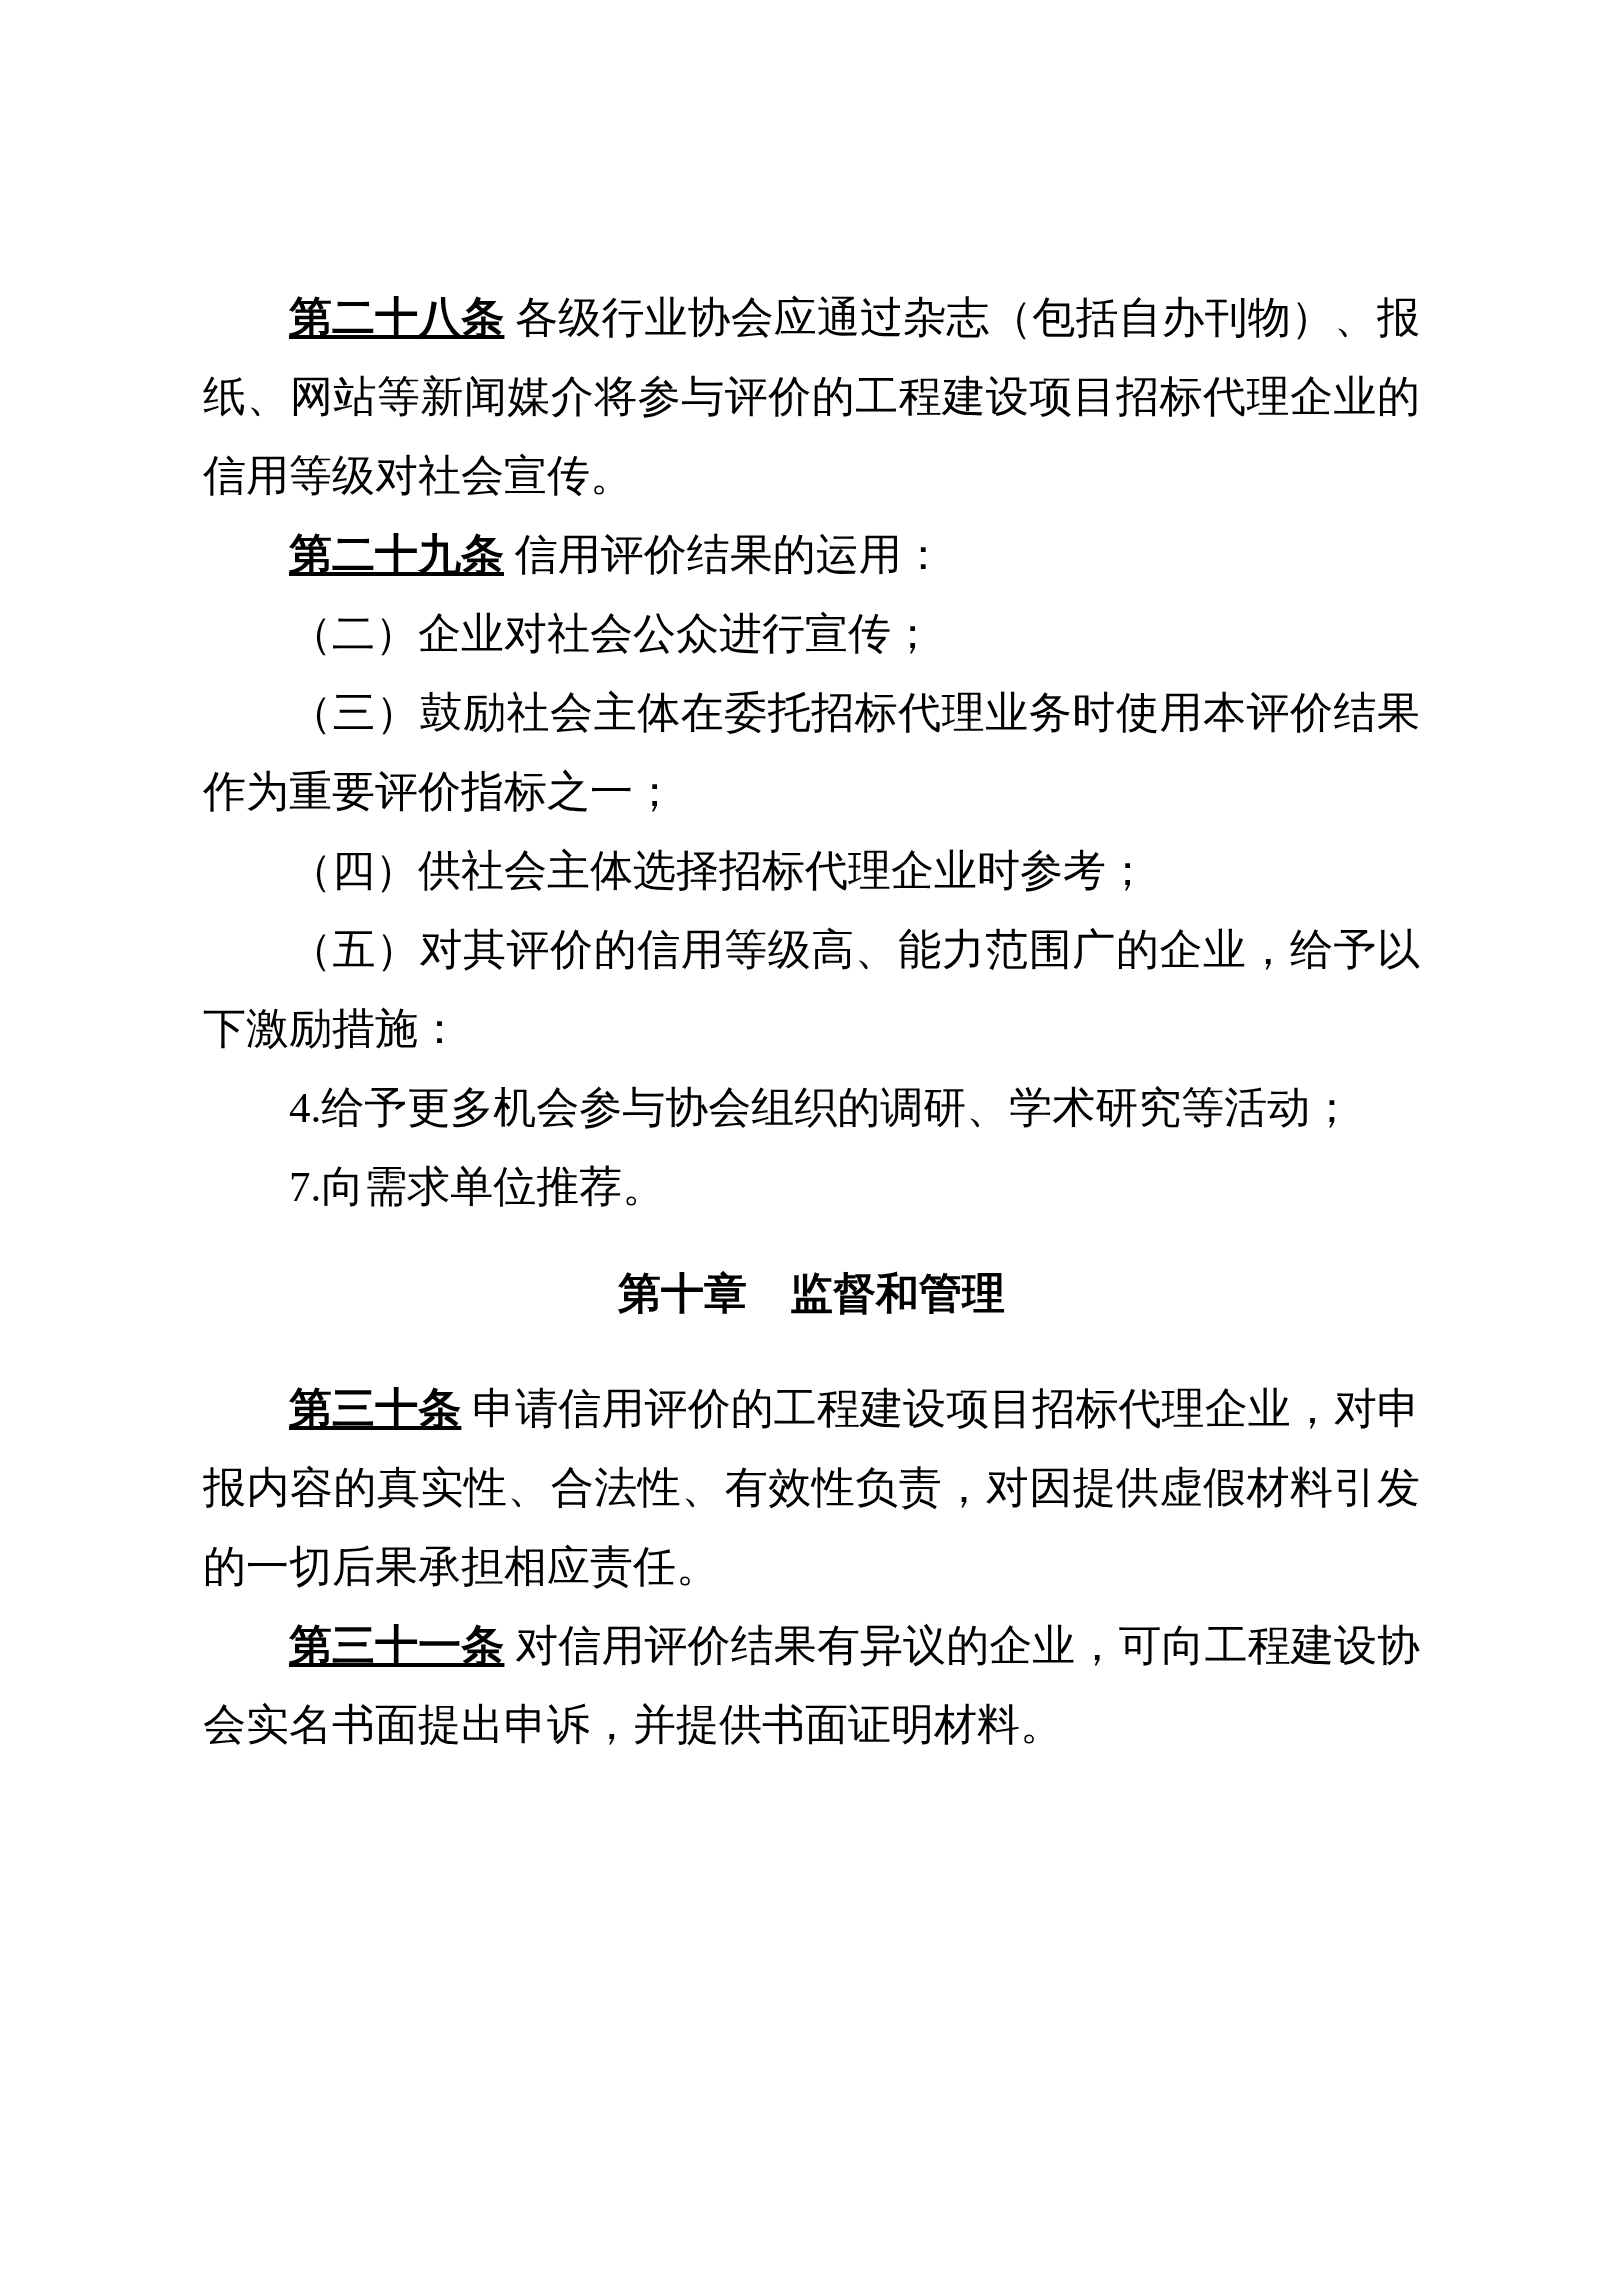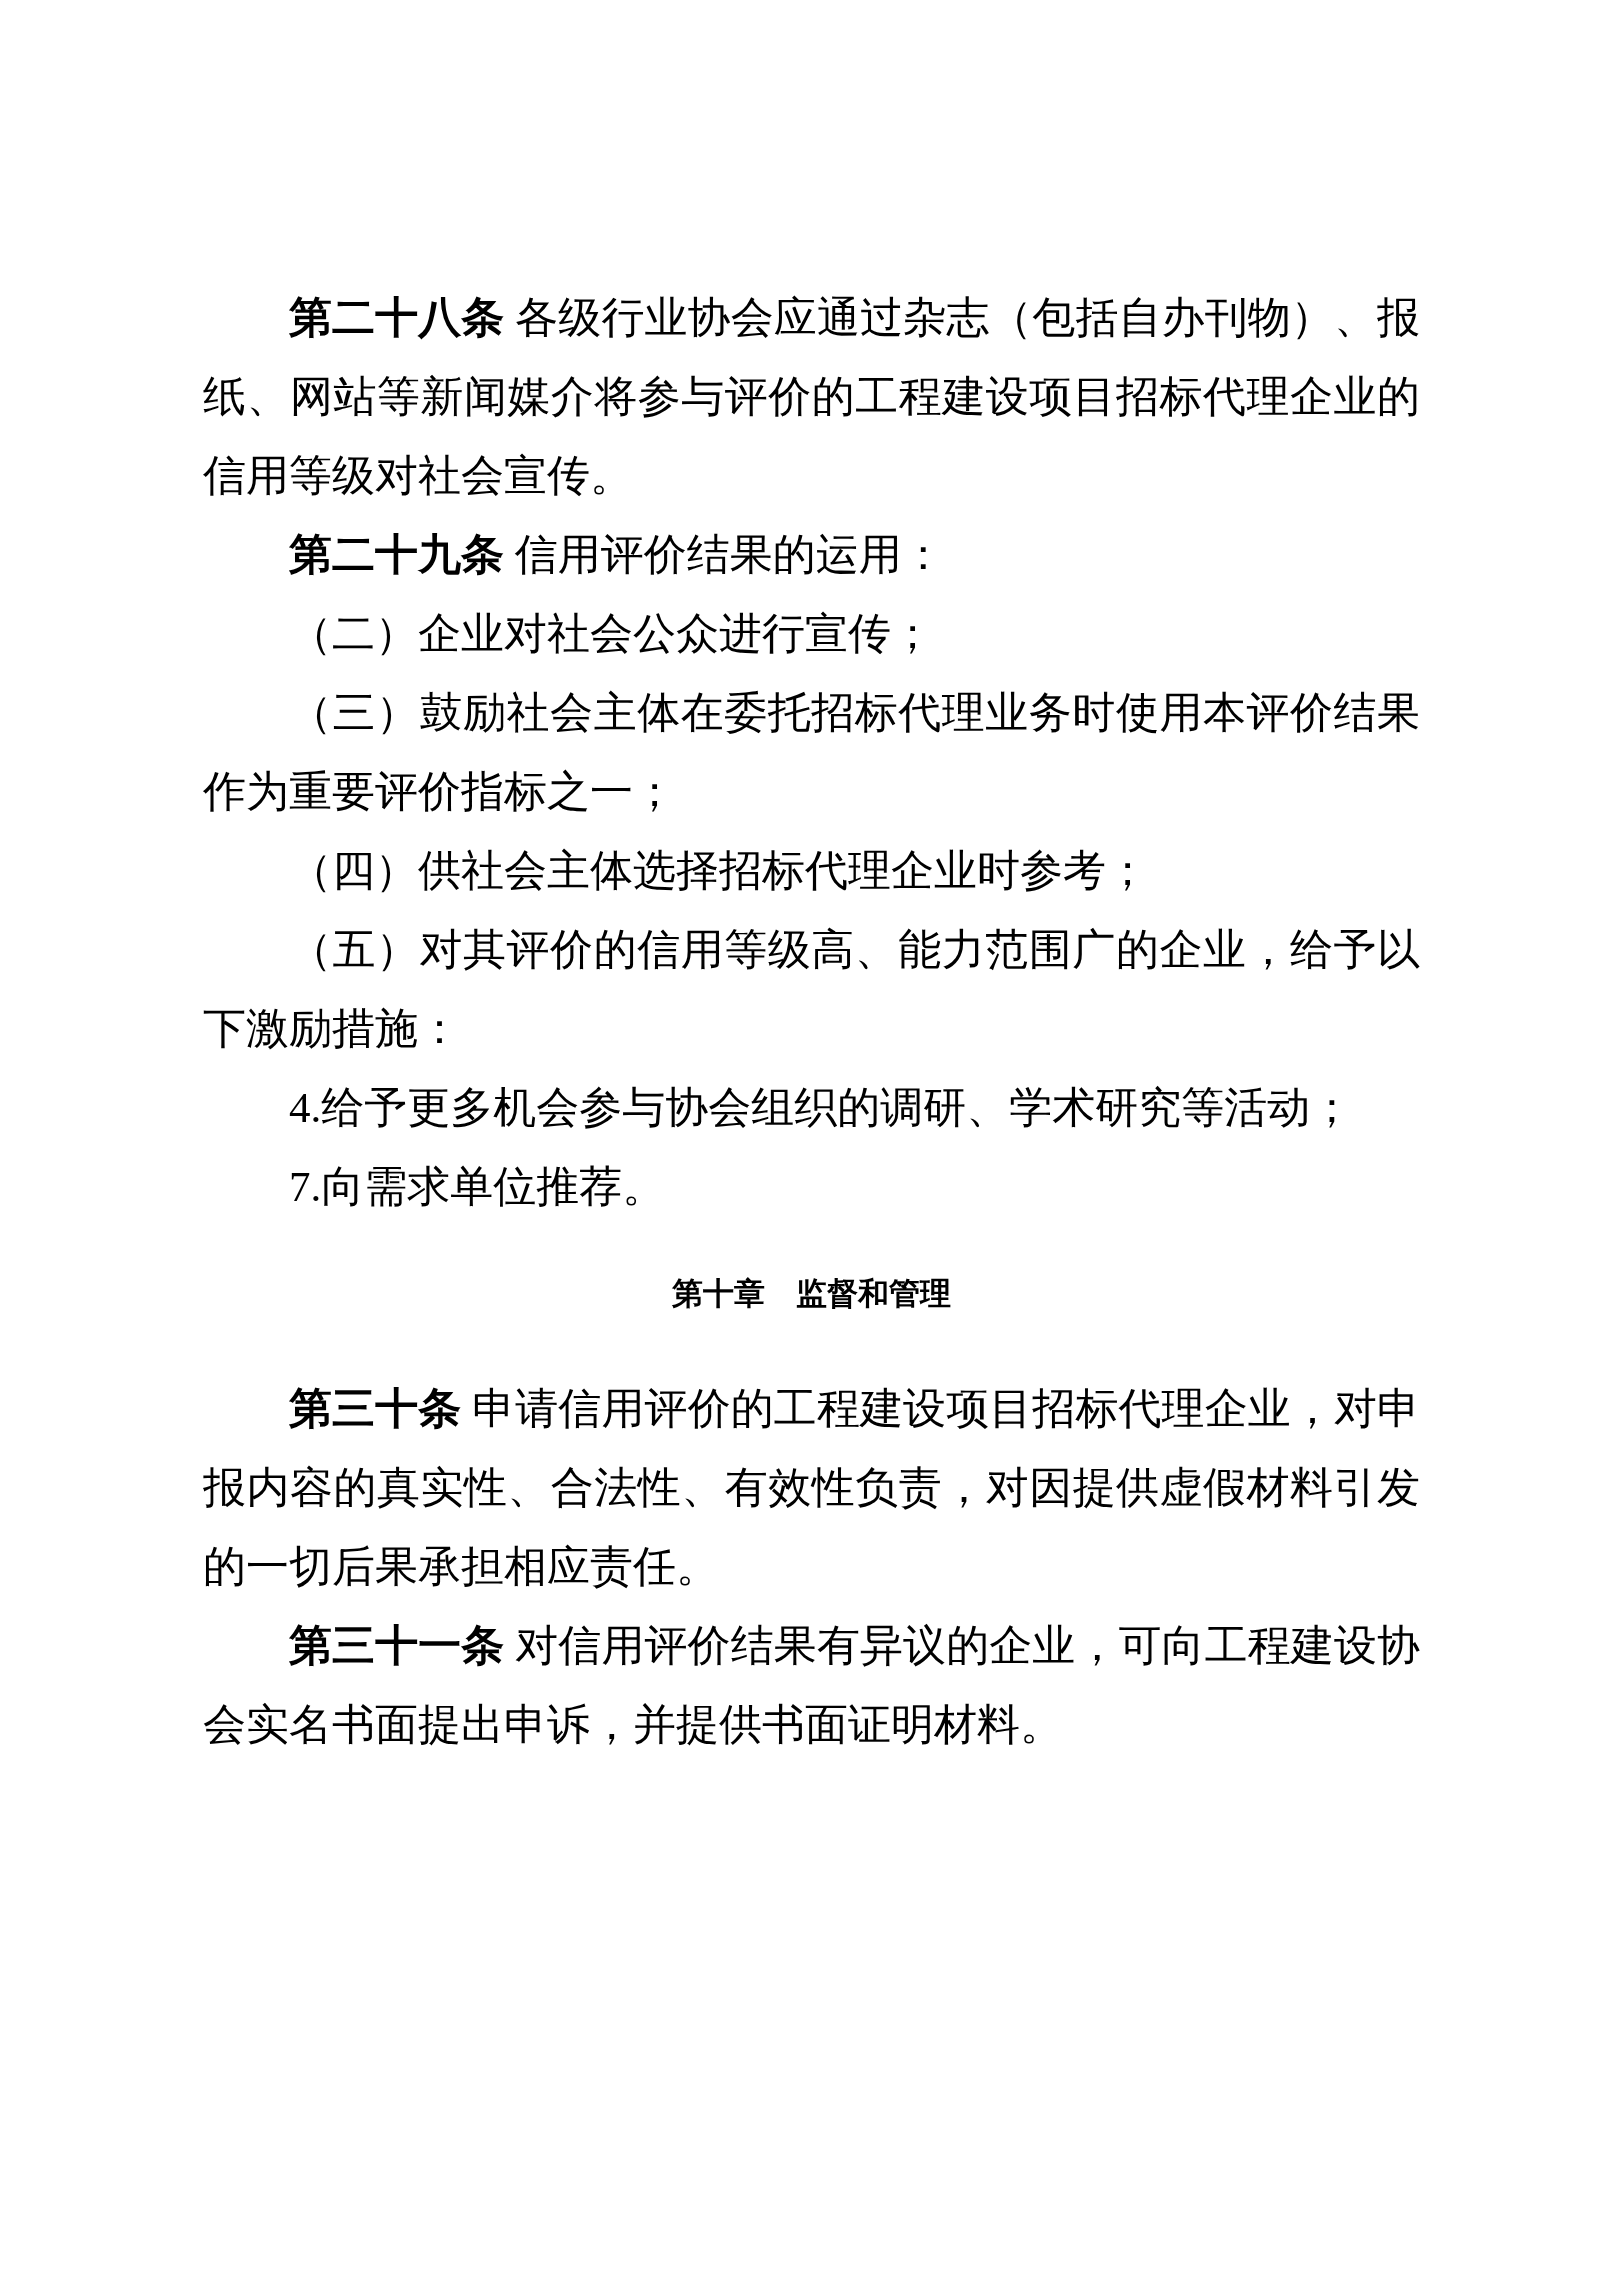--- a/index.html
+++ b/index.html
@@ -31,27 +31,28 @@
     line-height: 79px;
     color: #000000;
     text-align: justify;
     text-justify: inter-character;
     text-indent: 86px;
     word-break: normal;
     letter-spacing: 0;
   }
   .para .lead {
     font-weight: 700;
+    text-decoration: underline;
   }
   .chapter {
     margin: 27.5px 0 36px 0;
     padding: 0;
     font-family: "Liberation Sans", "DejaVu Sans", sans-serif;
     font-weight: 700;
-    font-size: 31px;
+    font-size: 43px;
     line-height: 79px;
     color: #000000;
     text-align: center;
     text-indent: 0;
   }
 </style>
 </head>
 <body>
 
 <div class="page">

